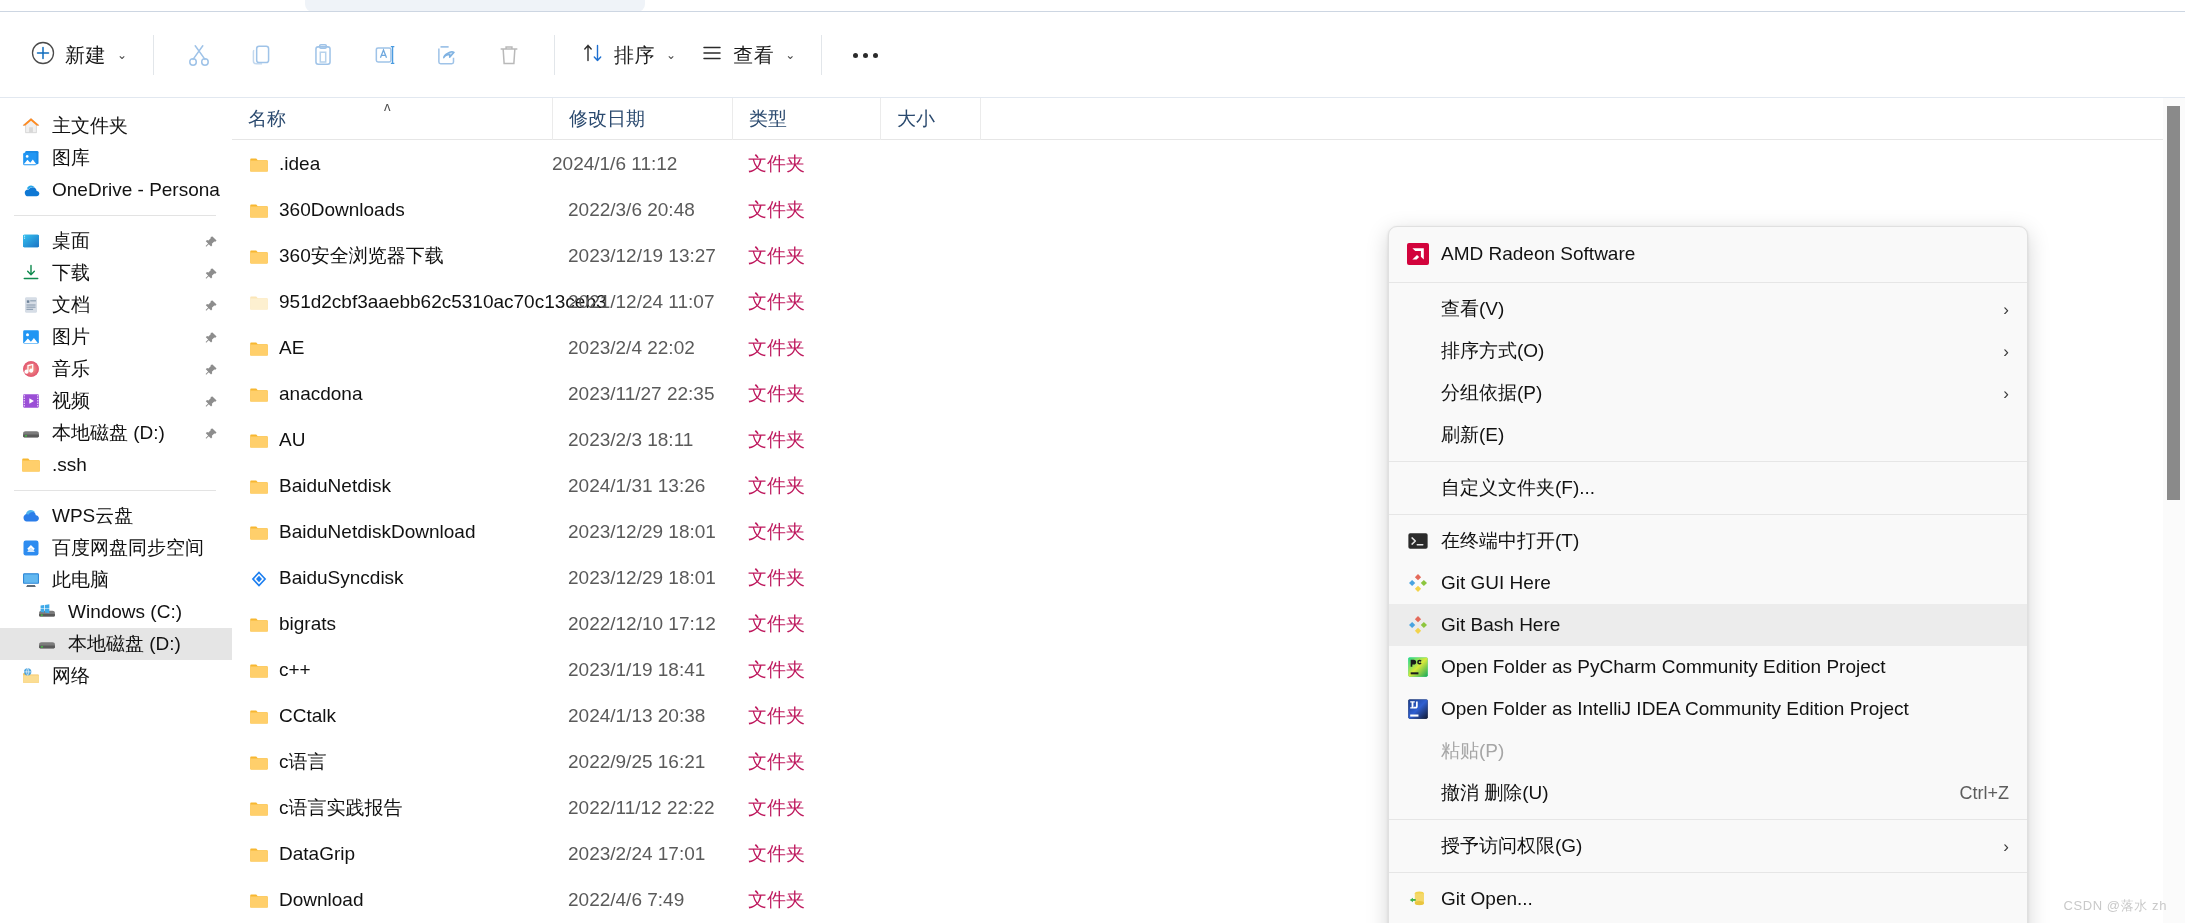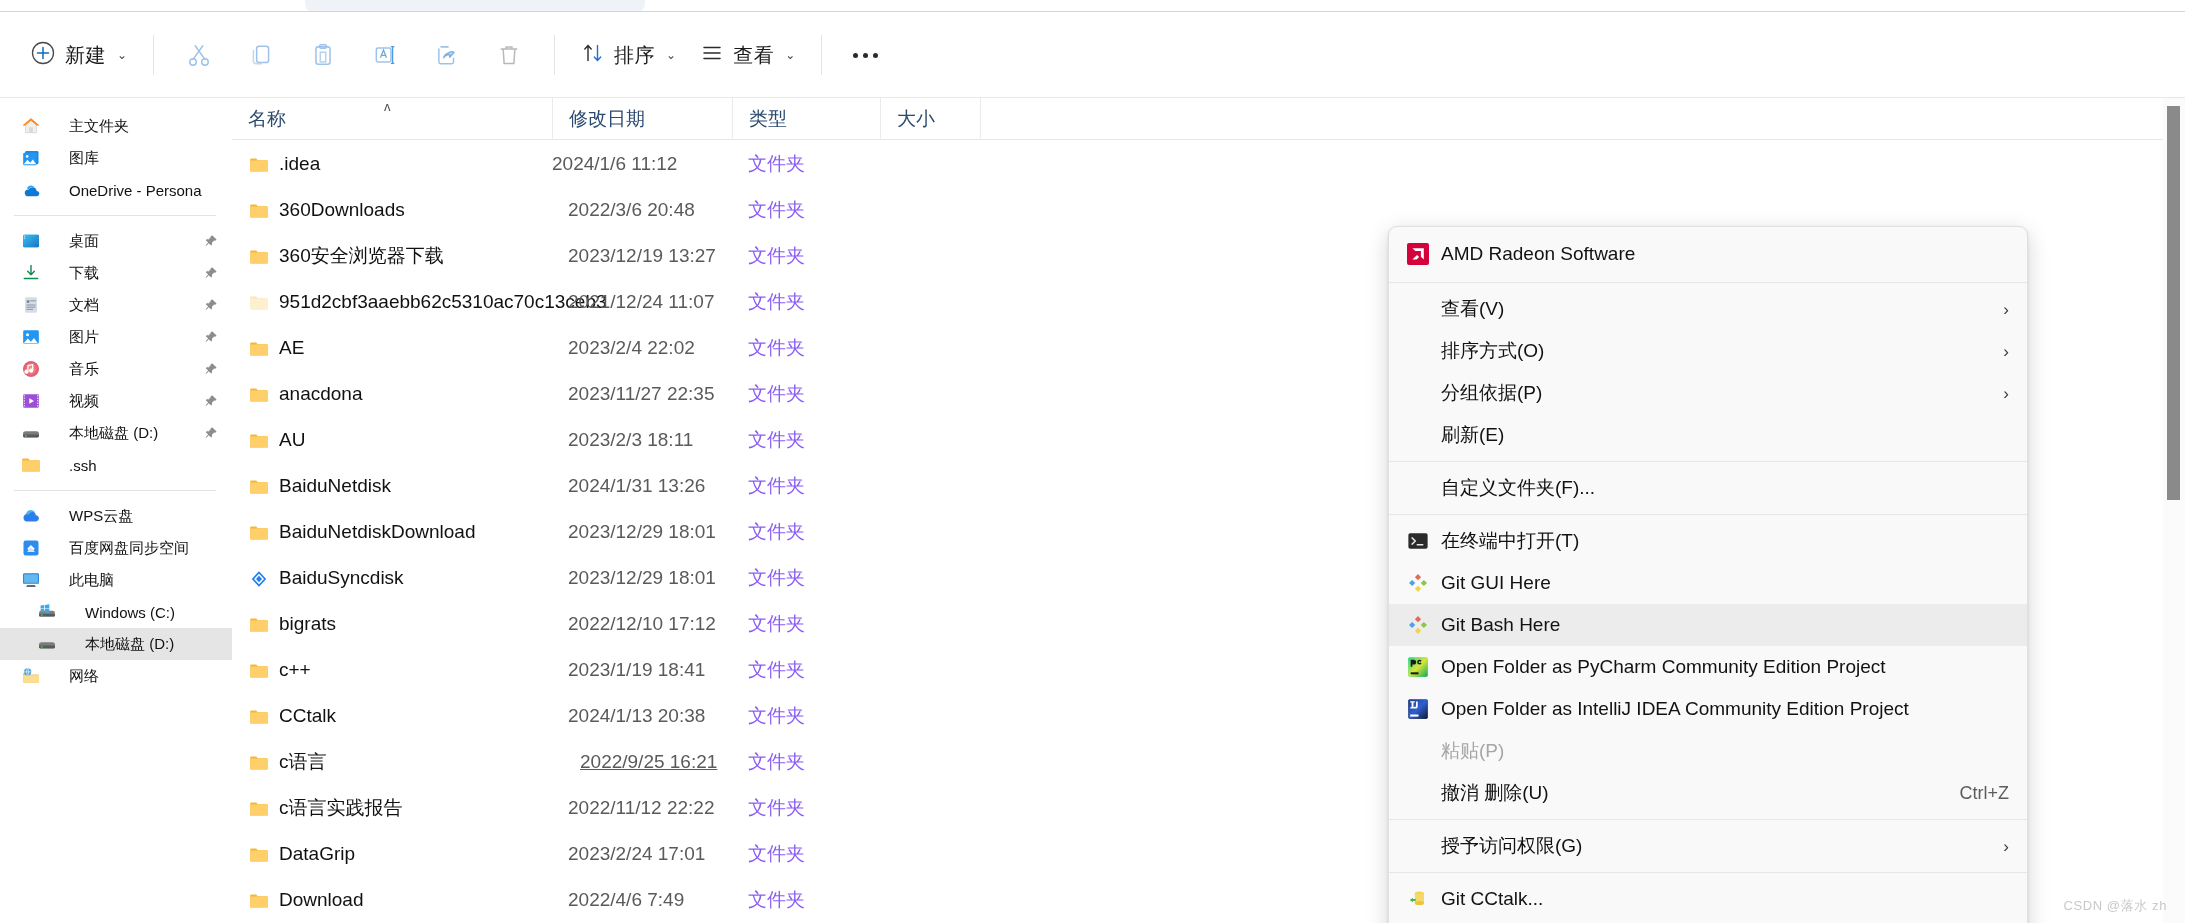--- a/index.html
+++ b/index.html
@@ -67,23 +67,22 @@
 
   
   #sidebar {
     position: absolute; left: 0; top: 0; width: 232px; height: 825px;
     background: #ffffff; overflow: hidden;
     padding-top: 12px;
   }
   .nav-row {
     position: relative;
     display: flex; align-items: center; height: 32px;
-    padding-left: 18px; font-size: 15px; color: #111; white-space: nowrap;
+    padding-left: 18px; font-size: 19px; color: #111; white-space: nowrap;
     cursor: default;
-    gap: 17px;
   }
   .nav-row.selected { background: #e5e5e5; }
   .nav-row.indent { padding-left: 34px; }
   .nav-ico {
     width: 26px; height: 22px; margin-right: 8px;
     display: flex; align-items: center; justify-content: center; flex: 0 0 auto;
   }
   .nav-label { overflow: hidden; text-overflow: clip; }
   .pin {
     position: absolute; right: 14px; top: 50%; transform: translateY(-50%);
@@ -120,21 +119,21 @@
   .frow {
     position: relative; height: 46px; display: flex; align-items: center;
     cursor: default;
   }
   .fc {
     position: absolute; top: 0; height: 46px; display: flex;
     align-items: center; font-size: 19px;
   }
   .fc-name { left: 16px; color: #111; gap: 9px; }
   .fc-date { color: #5a5a5a; }
-  .fc-type { color: #8b5cf6; }
+  .fc-type { color: #be185d; }
   .fc-size { color: #5a5a5a; }
 
   .folder-ico { width: 22px; height: 18px; flex: 0 0 auto; }
 
   
   #vscroll {
     position: absolute; top: 0; right: 0; width: 22px; height: 825px;
     background: #fbfbfb;
   }
   #vthumb {
@@ -688,21 +687,21 @@
           <div class="fc fc-size" style="left:664px;width:100px;"></div>
         </div>
         <div class="frow">
           <div class="fc fc-name" style="width:304px;">
             <span class="folder-ico"><svg width="22" height="20" viewBox="0 0 24 24">
                 <path d="M1.5 5.2a1 1 0 0 1 1-1h6.2l1.8 2h11a1 1 0 0 1 1 1v11.6a1 1 0 0 1-1 1h-19a1 1 0 0 1-1-1z" fill="#f7b731"></path>
                 <path d="M1.5 7.6a1 1 0 0 1 1-1h19a1 1 0 0 1 1 1v11.2a1 1 0 0 1-1 1h-19a1 1 0 0 1-1-1z" fill="#ffcf6b"></path>
               </svg></span>
             <span>c语言</span>
           </div>
-          <div class="fc fc-date" style="left:348px;width:180px;text-decoration:underline;">2022/9/25 16:21</div>
+          <div class="fc fc-date" style="left:336px;width:180px;">2022/9/25 16:21</div>
           <div class="fc fc-type" style="left:516px;width:148px;">文件夹</div>
           <div class="fc fc-size" style="left:664px;width:100px;"></div>
         </div>
         <div class="frow">
           <div class="fc fc-name" style="width:304px;">
             <span class="folder-ico"><svg width="22" height="20" viewBox="0 0 24 24">
                 <path d="M1.5 5.2a1 1 0 0 1 1-1h6.2l1.8 2h11a1 1 0 0 1 1 1v11.6a1 1 0 0 1-1 1h-19a1 1 0 0 1-1-1z" fill="#f7b731"></path>
                 <path d="M1.5 7.6a1 1 0 0 1 1-1h19a1 1 0 0 1 1 1v11.2a1 1 0 0 1-1 1h-19a1 1 0 0 1-1-1z" fill="#ffcf6b"></path>
               </svg></span>
             <span>c语言实践报告</span>
@@ -867,19 +866,19 @@
       <div class="mi">
         <span class="mi-ico">
           <svg width="24" height="22" viewBox="0 0 24 24">
             <ellipse cx="13.5" cy="6" rx="5" ry="2.2" fill="#f2d34c"></ellipse>
             <path d="M8.5 6v10.5c0 1.2 2.2 2.2 5 2.2s5-1 5-2.2V6" fill="#f4d869"></path>
             <ellipse cx="13.5" cy="16.4" rx="5" ry="2.2" fill="#e9c53f"></ellipse>
             <path d="M6.5 10.5v5l-3.5-2.5z" fill="#3fb24a"></path>
             <rect x="5.5" y="12" width="4" height="2" fill="#3fb24a"></rect>
           </svg>
         </span>
-        <span class="mi-label">Git CCtalk...</span>
+        <span class="mi-label">Git Open...</span>
       </div>
       <div class="mi"></div>
     </div>
 
   <div id="watermark">CSDN @落水 zh</div>
 </div>
 
 </body></html>

